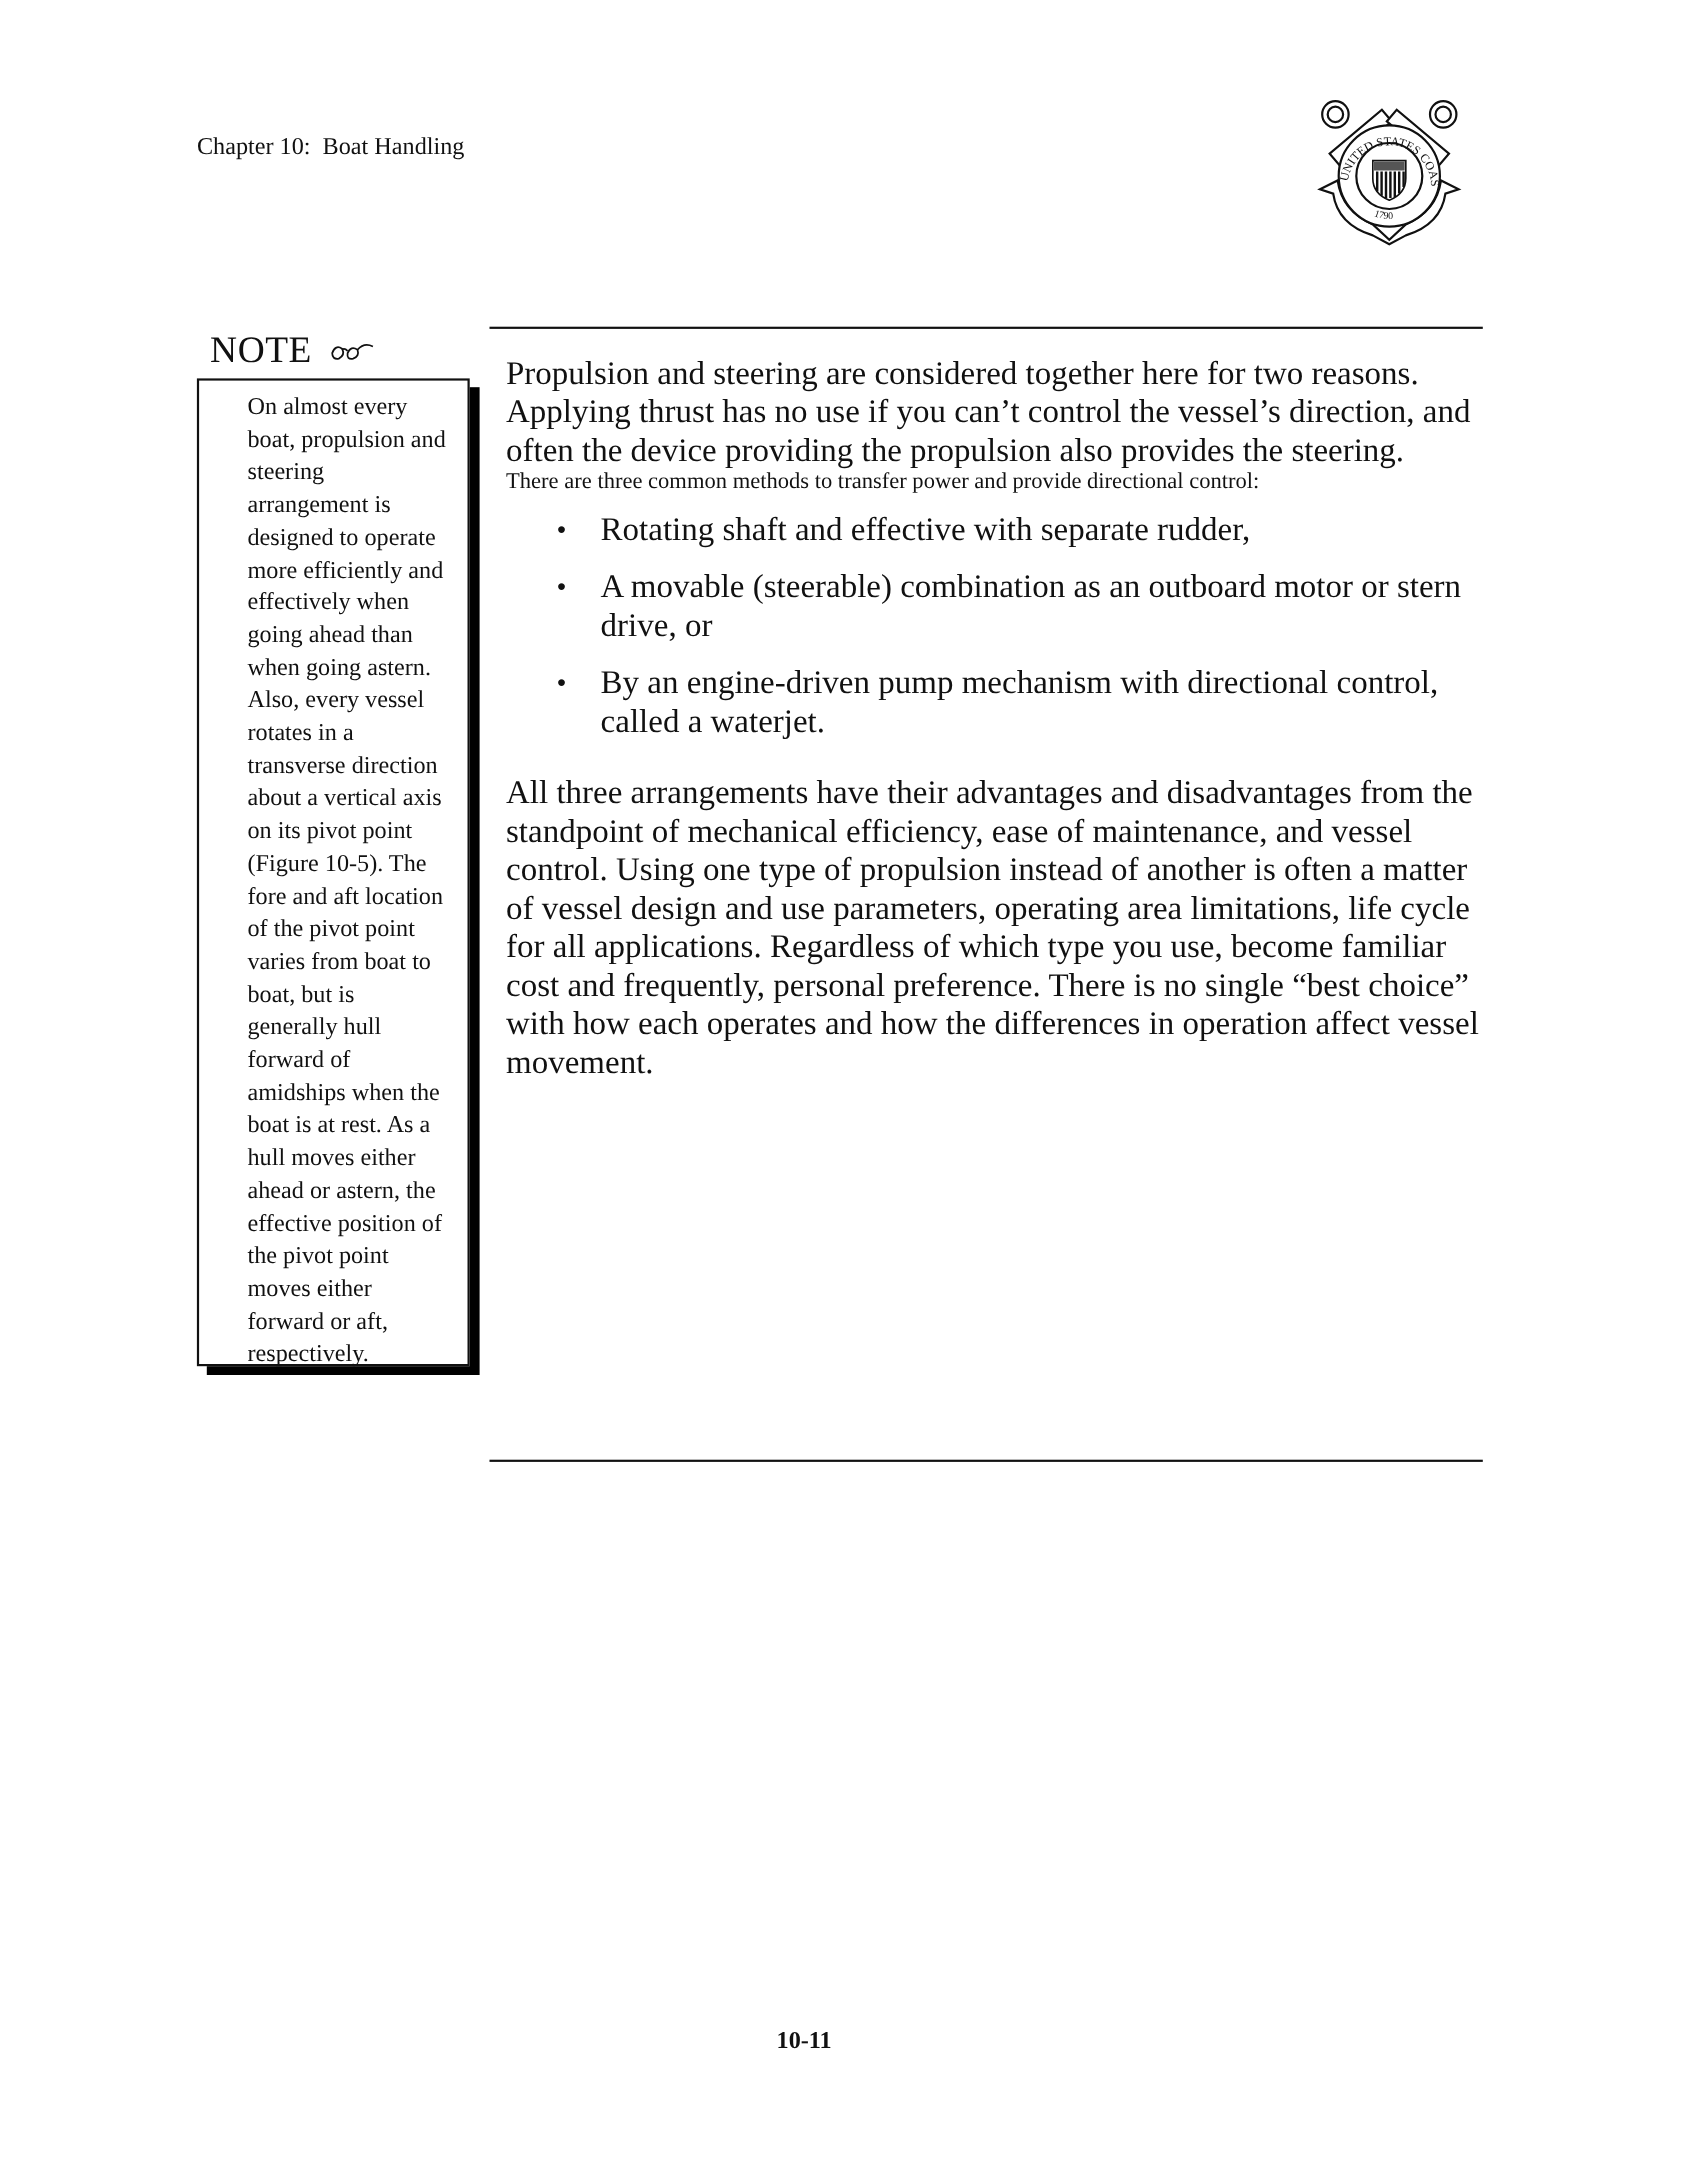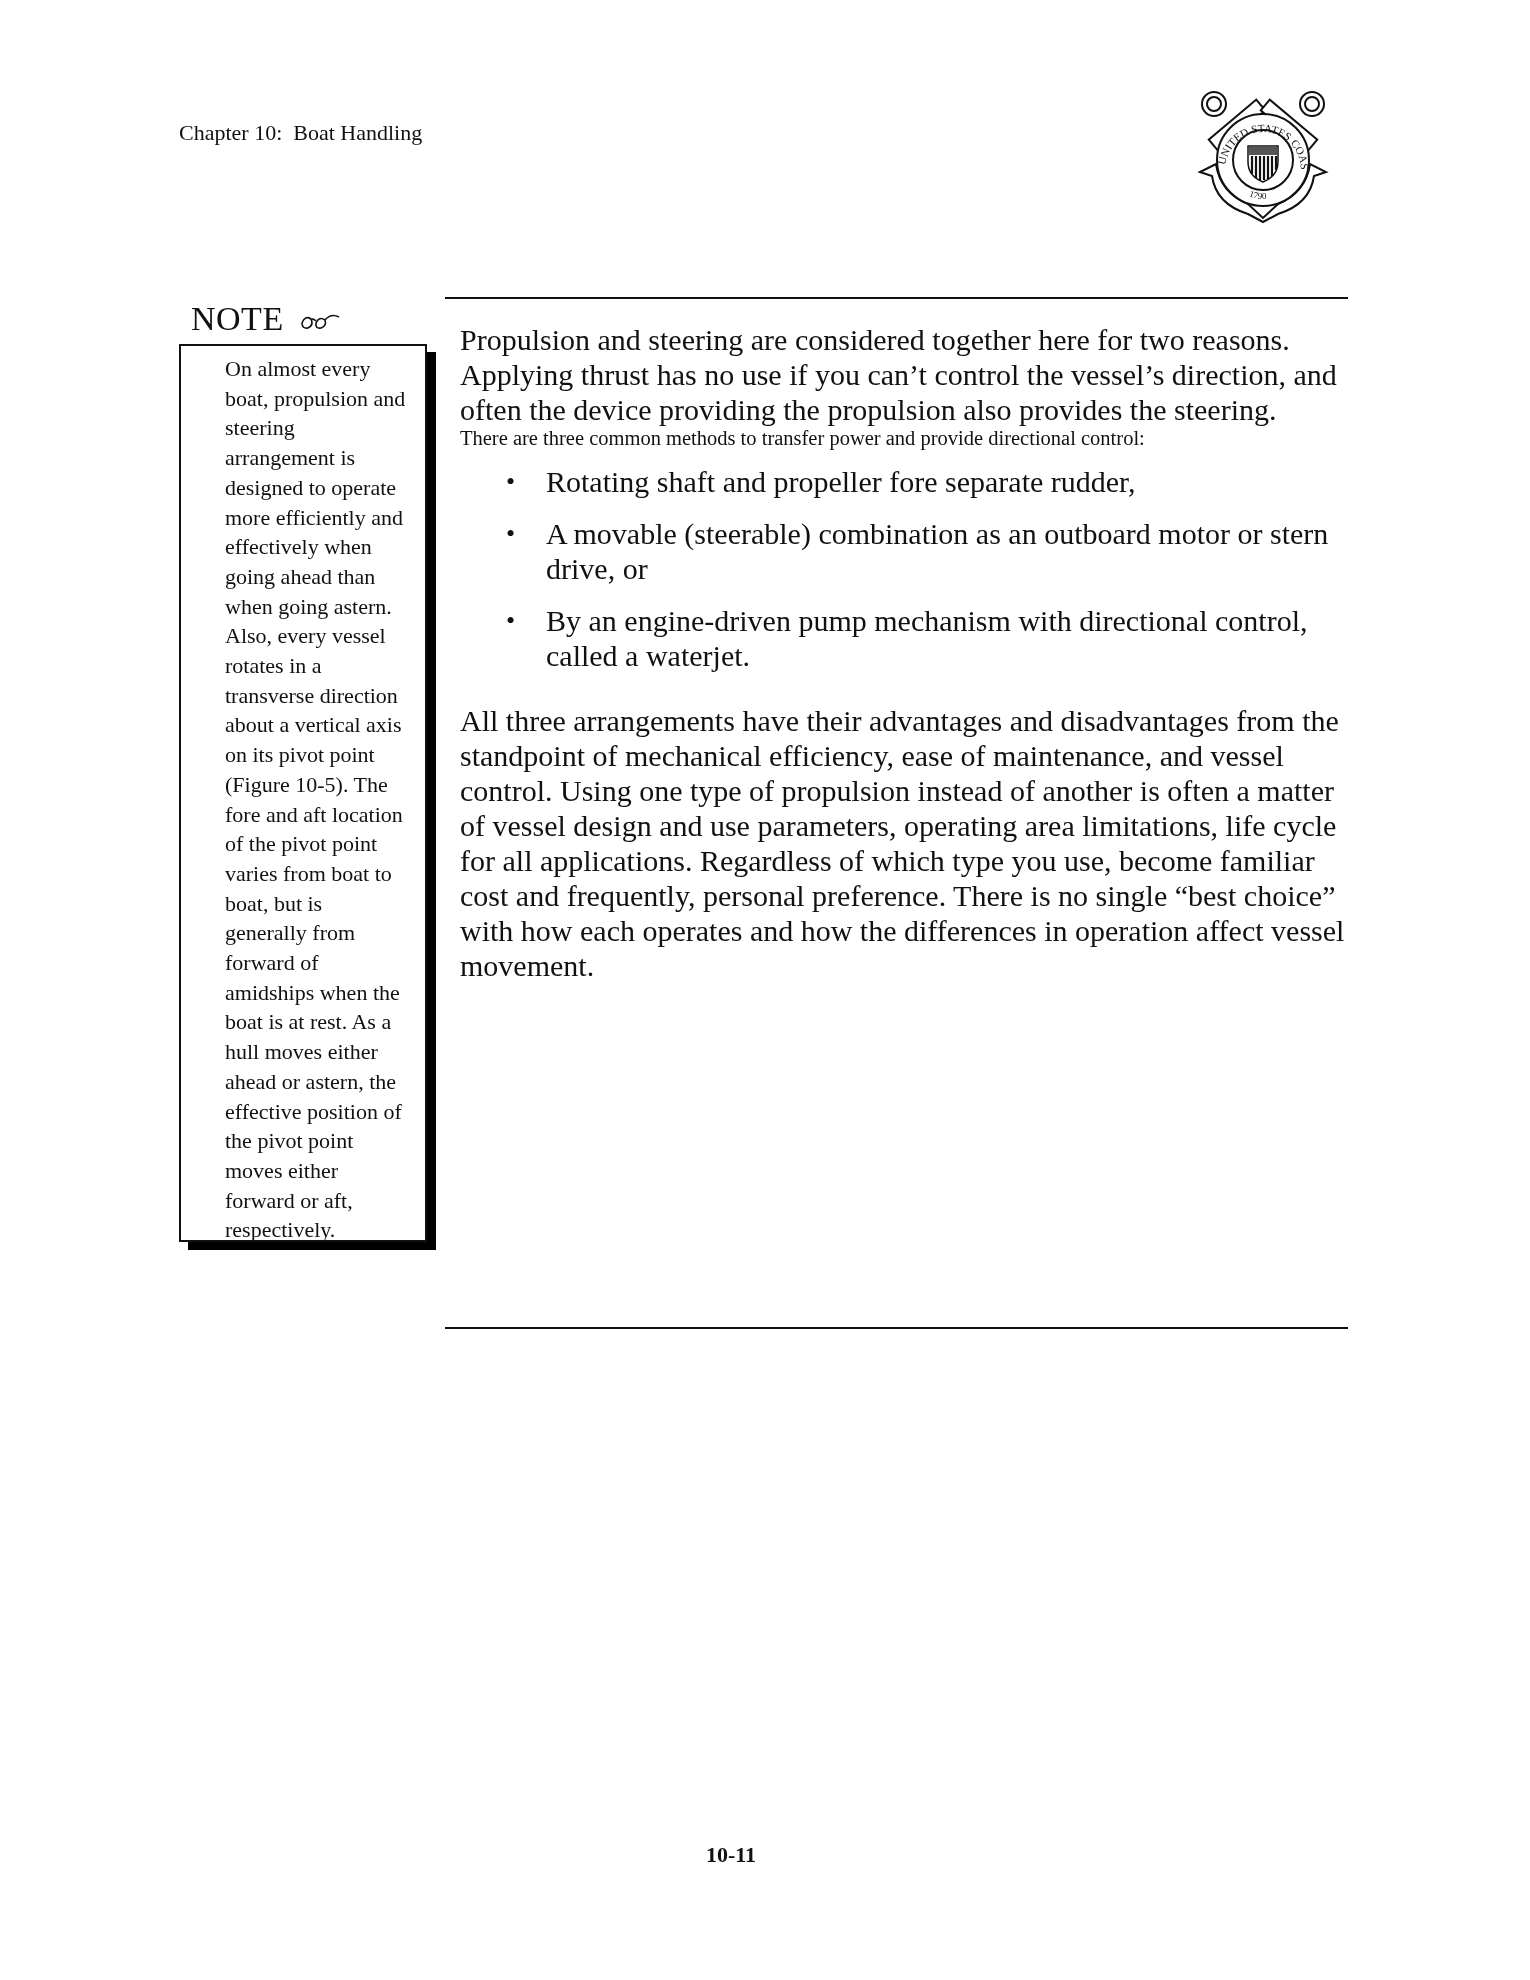--- a/index.html
+++ b/index.html
@@ -102,21 +102,21 @@
     <span>Also, every vessel</span>
     <span>rotates in a</span>
     <span>transverse direction</span>
     <span>about a vertical axis</span>
     <span>on its pivot point</span>
     <span>(Figure 10-5). The</span>
     <span>fore and aft location</span>
     <span>of the pivot point</span>
     <span>varies from boat to</span>
     <span>boat, but is</span>
-    <span>generally from</span>
+    <span>generally hull</span>
     <span>forward of</span>
     <span>amidships when the</span>
     <span>boat is at rest. As a</span>
     <span>hull moves either</span>
     <span>ahead or astern, the</span>
     <span>effective position of</span>
     <span>the pivot point</span>
     <span>moves either</span>
     <span>forward or aft,</span>
     <span>respectively.</span>
@@ -129,21 +129,21 @@
   <div>
     <span class="p-line">Propulsion and steering are considered together here for two reasons.</span>
     <span class="p-line">Applying thrust has no use if you can’t control the vessel’s direction, and</span>
     <span class="p-line">often the device providing the propulsion also provides the steering.</span>
     <span class="small-line">There are three common methods to transfer power and provide directional control:</span>
   </div>
 
   <ul class="bullets">
     <li class="bullet">
       <span class="bullet-dot">•</span>
-      <span class="p-line">Rotating shaft and propeller fore separate rudder,</span>
+      <span class="p-line">Rotating shaft and effective with separate rudder,</span>
     </li>
     <li class="bullet">
       <span class="bullet-dot">•</span>
       <span class="p-line">A movable (steerable) combination as an outboard motor or stern</span>
       <span class="p-line">drive, or</span>
     </li>
     <li class="bullet">
       <span class="bullet-dot">•</span>
       <span class="p-line">By an engine-driven pump mechanism with directional control,</span>
       <span class="p-line">called a waterjet.</span>

